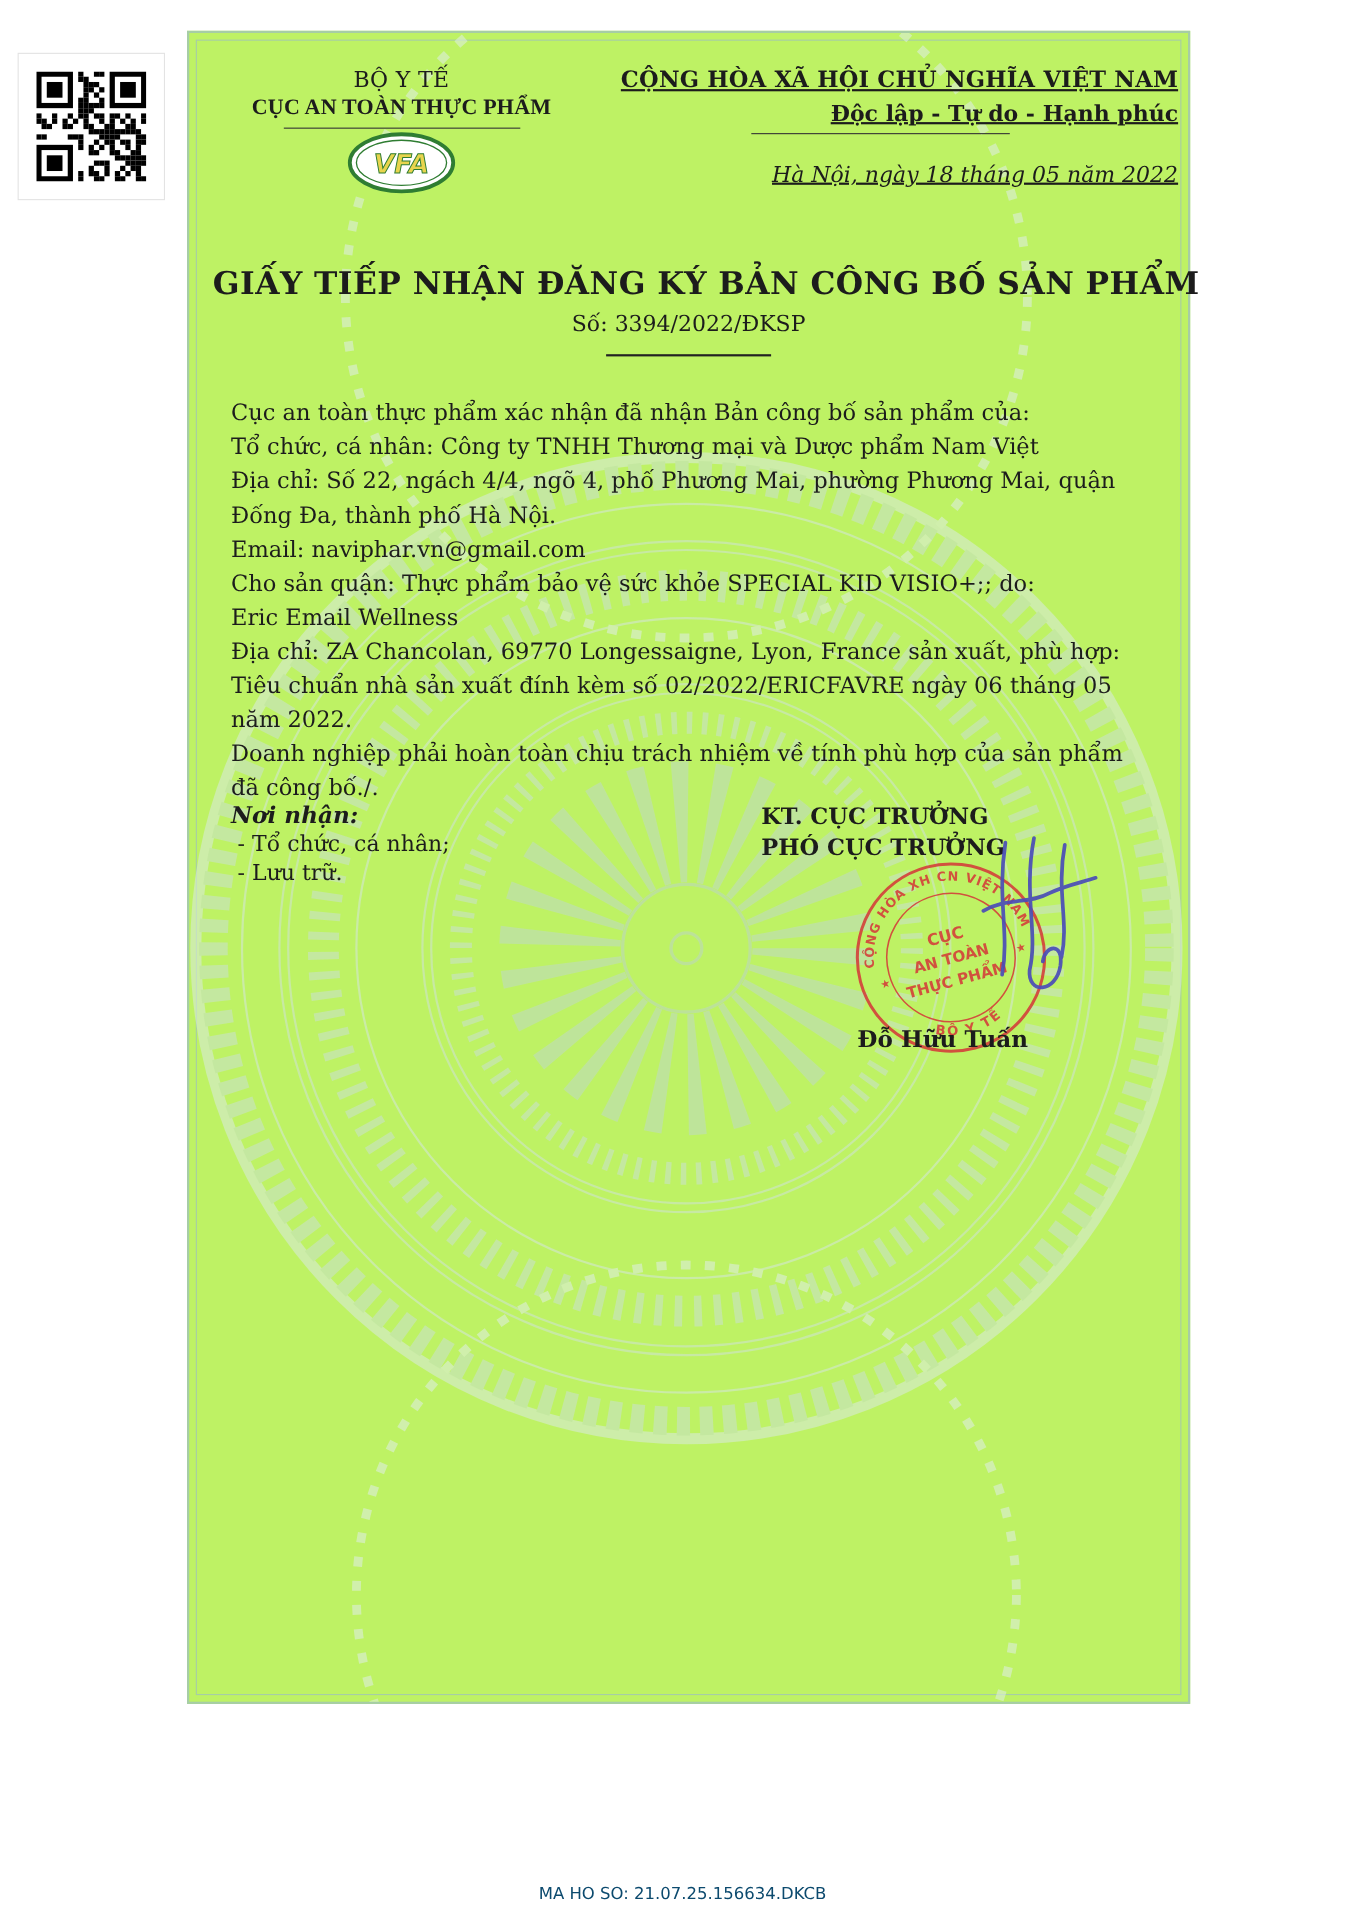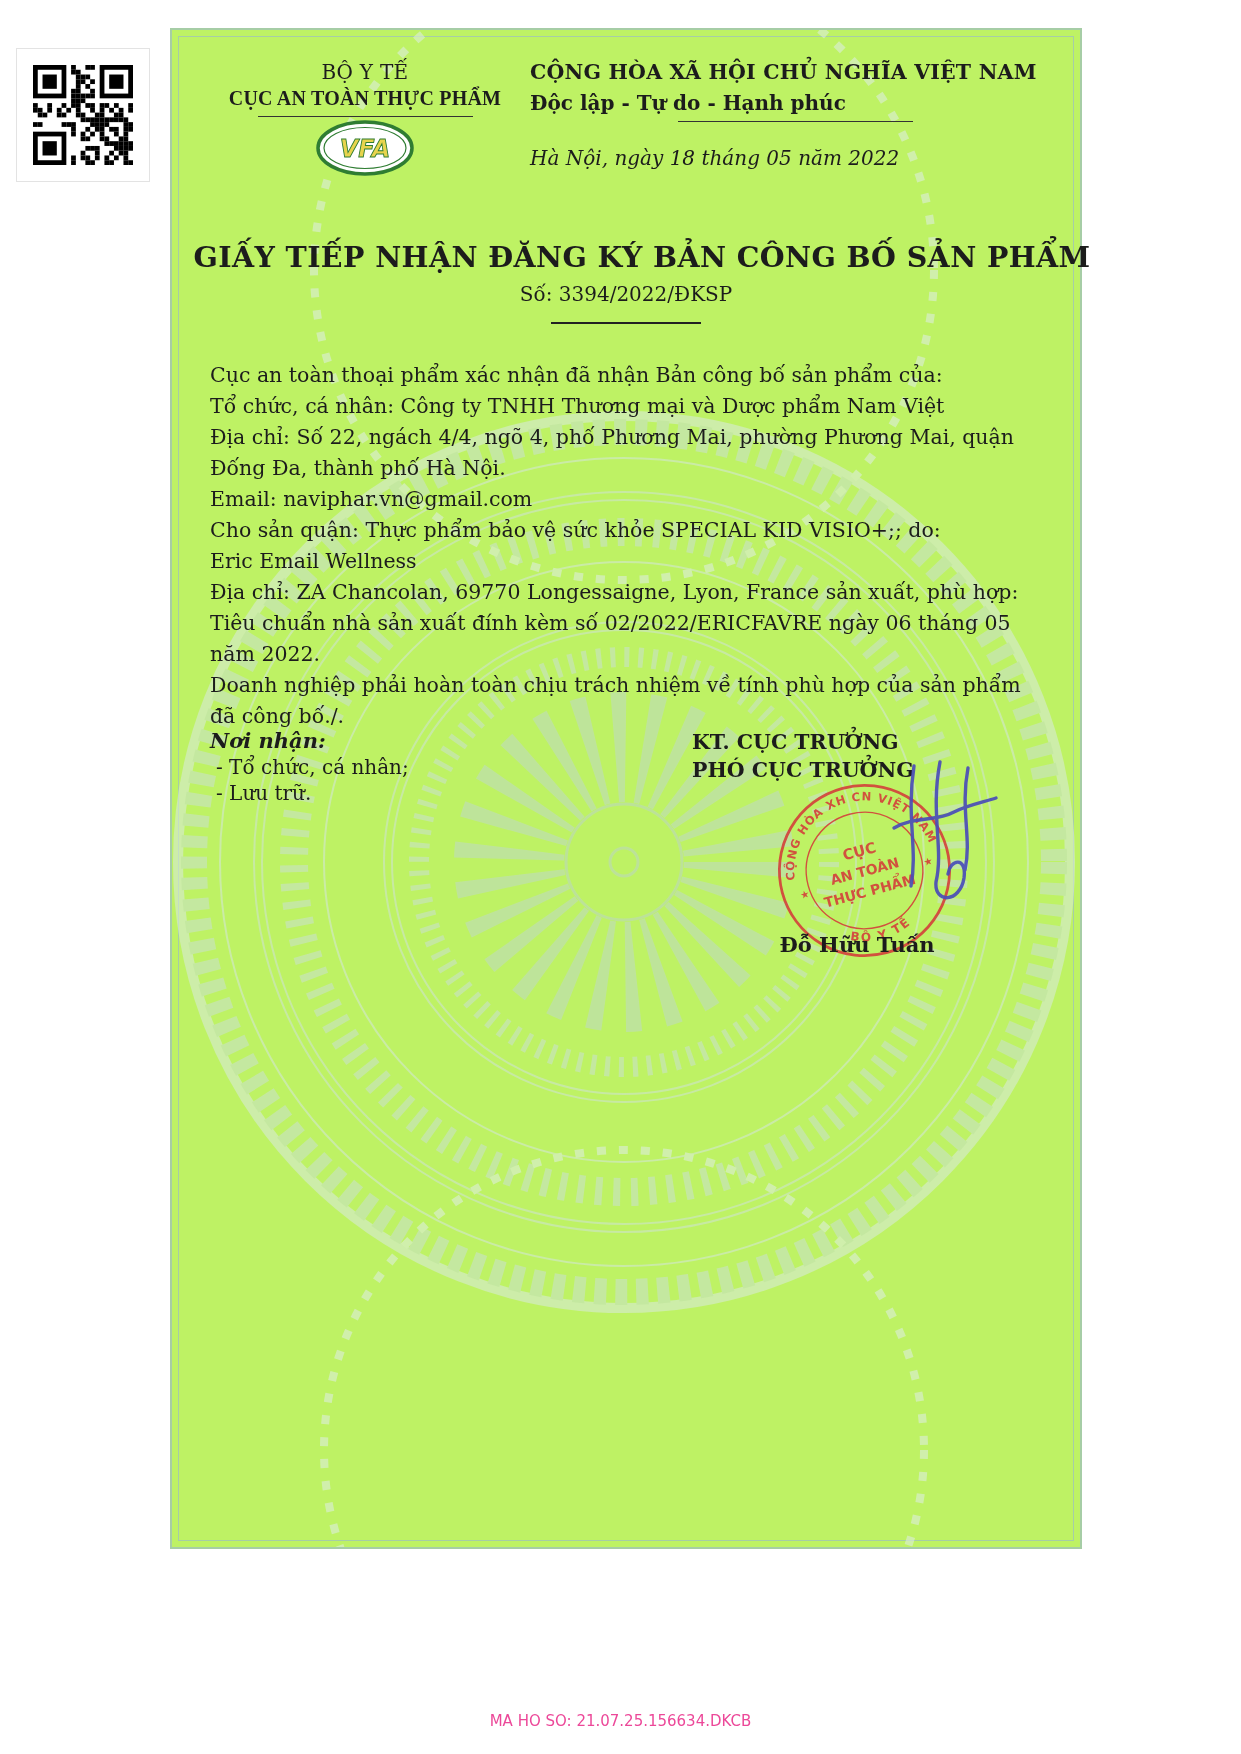--- a/index.html
+++ b/index.html
@@ -17,21 +17,21 @@
   .watermark{position:absolute;left:0;top:0;width:100%;height:100%;opacity:.6;pointer-events:none;}
   .content{position:absolute;left:0;top:0;width:100%;height:100%;}
 
   
   .hdr{position:absolute;left:0;top:30px;width:100%;display:flex;}
   .hdr-left{width:330px;margin-left:28px;text-align:center;}
   .ministry{font-size:20px;letter-spacing:.3px;}
   .dept{font-size:20px;font-weight:bold;margin-top:3px;letter-spacing:.2px;font-family:Liberation Serif, serif;}
   .rule-left{width:215px;height:0;border-top:1px solid #333;margin:6px auto 0;}
   .vfa{margin-top:2px;}
-  .hdr-right{flex:1;text-align:left;padding-right:20px;}
+  .hdr-right{flex:1;text-align:right;padding-right:9px;text-decoration:underline;}
   .country{font-size:20.5px;font-weight:bold;letter-spacing:.2px;}
   .motto{font-size:20px;font-weight:bold;margin-top:7px;}
   .rule-right{width:235px;height:0;border-top:1.5px solid #333;margin:6px auto 0;}
   .dateline{font-style:italic;font-size:20px;margin-top:24px;}
 
   
   .title{position:absolute;top:210px;left:16px;width:100%;text-align:center;font-weight:bold;
          font-size:28.5px;letter-spacing:.4px;}
   .doc-no{position:absolute;top:252px;left:0;width:100%;text-align:center;font-size:20px;}
   .no-rule{position:absolute;top:292px;left:50%;transform:translateX(-50%);width:150px;height:0;
@@ -49,21 +49,21 @@
   .rec-title{font-weight:bold;font-style:italic;font-size:21px;}
   .rec-item{font-size:20px;margin-top:2px;padding-left:6px;}
   .signer{width:340px;text-align:left;font-weight:bold;font-size:20.5px;line-height:28px;margin-right:20px;}
 
   .stamp{position:absolute;left:600px;top:748px;width:185px;height:185px;transform:rotate(-15deg);opacity:.9;}
   .signature{position:absolute;left:712px;top:726px;width:120px;height:160px;opacity:.92;}
   .signer-name{position:absolute;left:520px;top:902px;width:330px;text-align:center;
                font-weight:bold;font-size:21px;}
 
   .bottom-code{position:absolute;left:0;top:1712px;width:100%;text-align:center;
-               font-family:"DejaVu Sans","Liberation Sans",sans-serif;font-size:15px;color:#ec4899;}
+               font-family:"DejaVu Sans","Liberation Sans",sans-serif;font-size:15px;color:#0c4a6e;}
 </style>
 </head>
 <body>
 
 <div class="page">
 
   <div class="qr-box">
     <svg viewBox="0 0 84 84">
         <rect x="32" y="0" width="4" height="4" fill="#000"></rect>
         <rect x="44" y="0" width="4" height="4" fill="#000"></rect>
@@ -247,21 +247,21 @@
           <div class="rule-right"></div>
           <div class="dateline">Hà Nội, ngày 18 tháng 05 năm 2022</div>
         </div>
       </div>
 
       <div class="title">GIẤY TIẾP NHẬN ĐĂNG KÝ BẢN CÔNG BỐ SẢN PHẨM</div>
       <div class="doc-no">Số: 3394/2022/ĐKSP</div>
       <div class="no-rule"></div>
 
       <div class="bodytext">
-        <p>Cục an toàn thoại phẩm xác nhận đã nhận Bản công bố sản phẩm của:</p>
+        <p>Cục an toàn thực phẩm xác nhận đã nhận Bản công bố sản phẩm của:</p>
         <p>Tổ chức, cá nhân: Công ty TNHH Thương mại và Dược phẩm Nam Việt</p>
         <p>Địa chỉ: Số 22, ngách 4/4, ngõ 4, phố Phương Mai, phường Phương Mai, quận Đống Đa, thành phố Hà Nội.</p>
         <p>Email: naviphar.vn@gmail.com</p>
         <p>Cho sản quận: Thực phẩm bảo vệ sức khỏe SPECIAL KID VISIO+;; do:</p>
         <p>Eric Email Wellness</p>
         <p>Địa chỉ: ZA Chancolan, 69770 Longessaigne, Lyon, France sản xuất, phù hợp:</p>
         <p class="gap">Tiêu chuẩn nhà sản xuất đính kèm số 02/2022/ERICFAVRE ngày 06 tháng 05 năm 2022.</p>
         <p class="gap">Doanh nghiệp phải hoàn toàn chịu trách nhiệm về tính phù hợp của sản phẩm đã công bố./.</p>
       </div>
 

